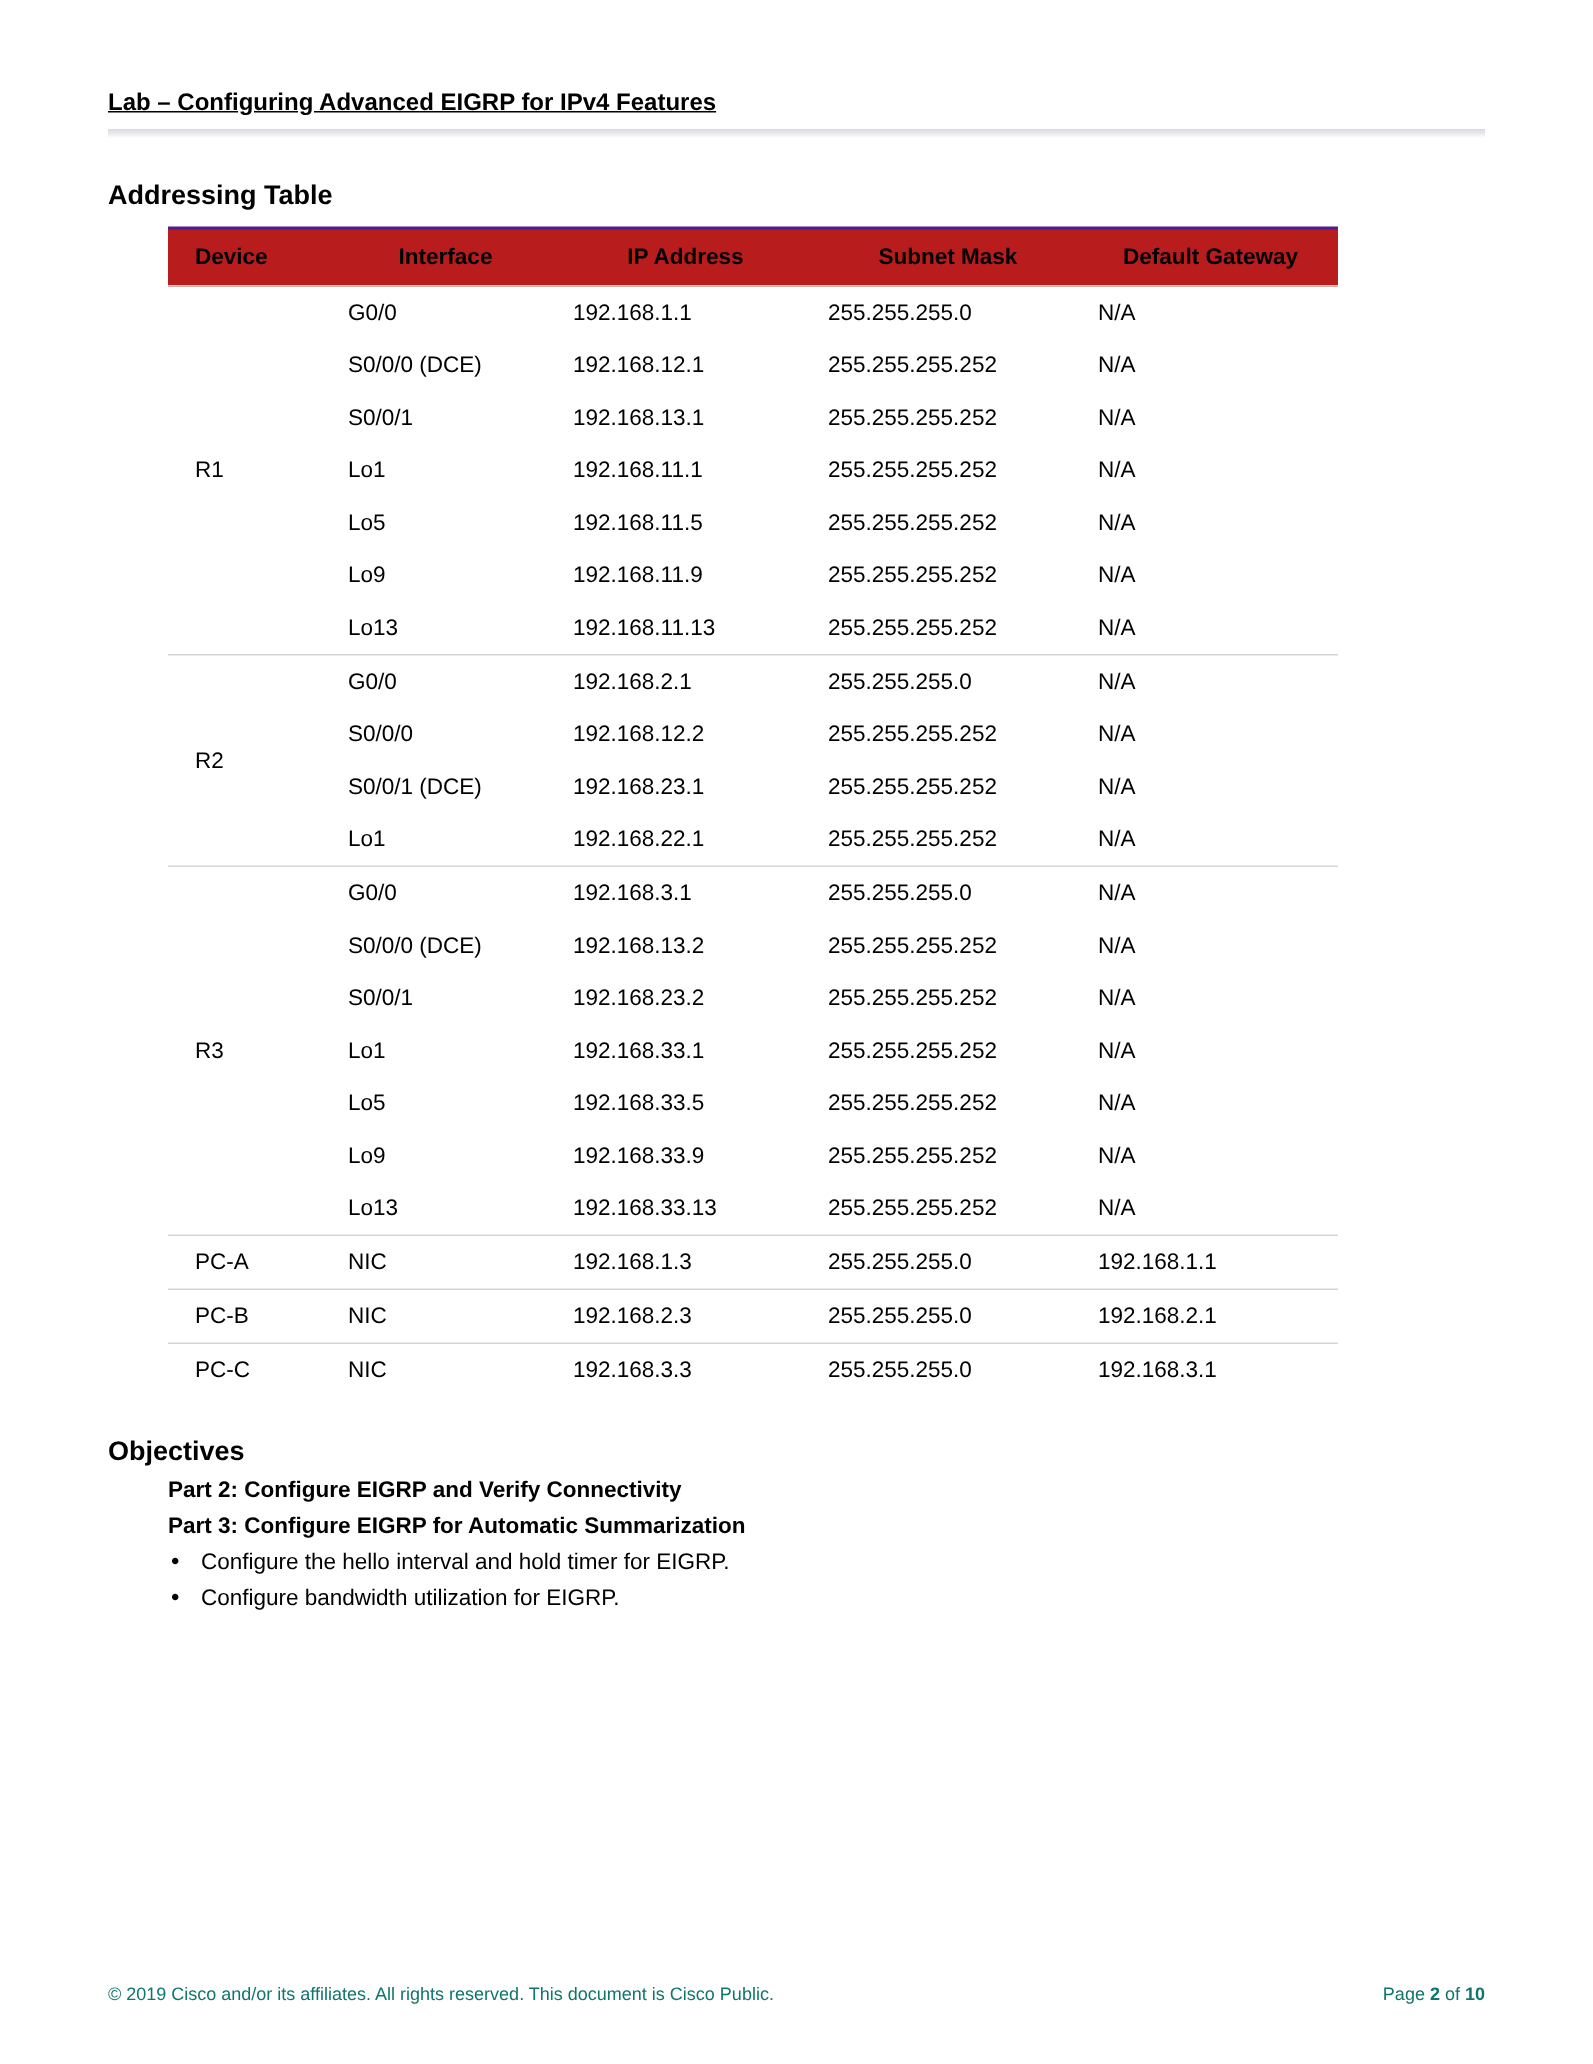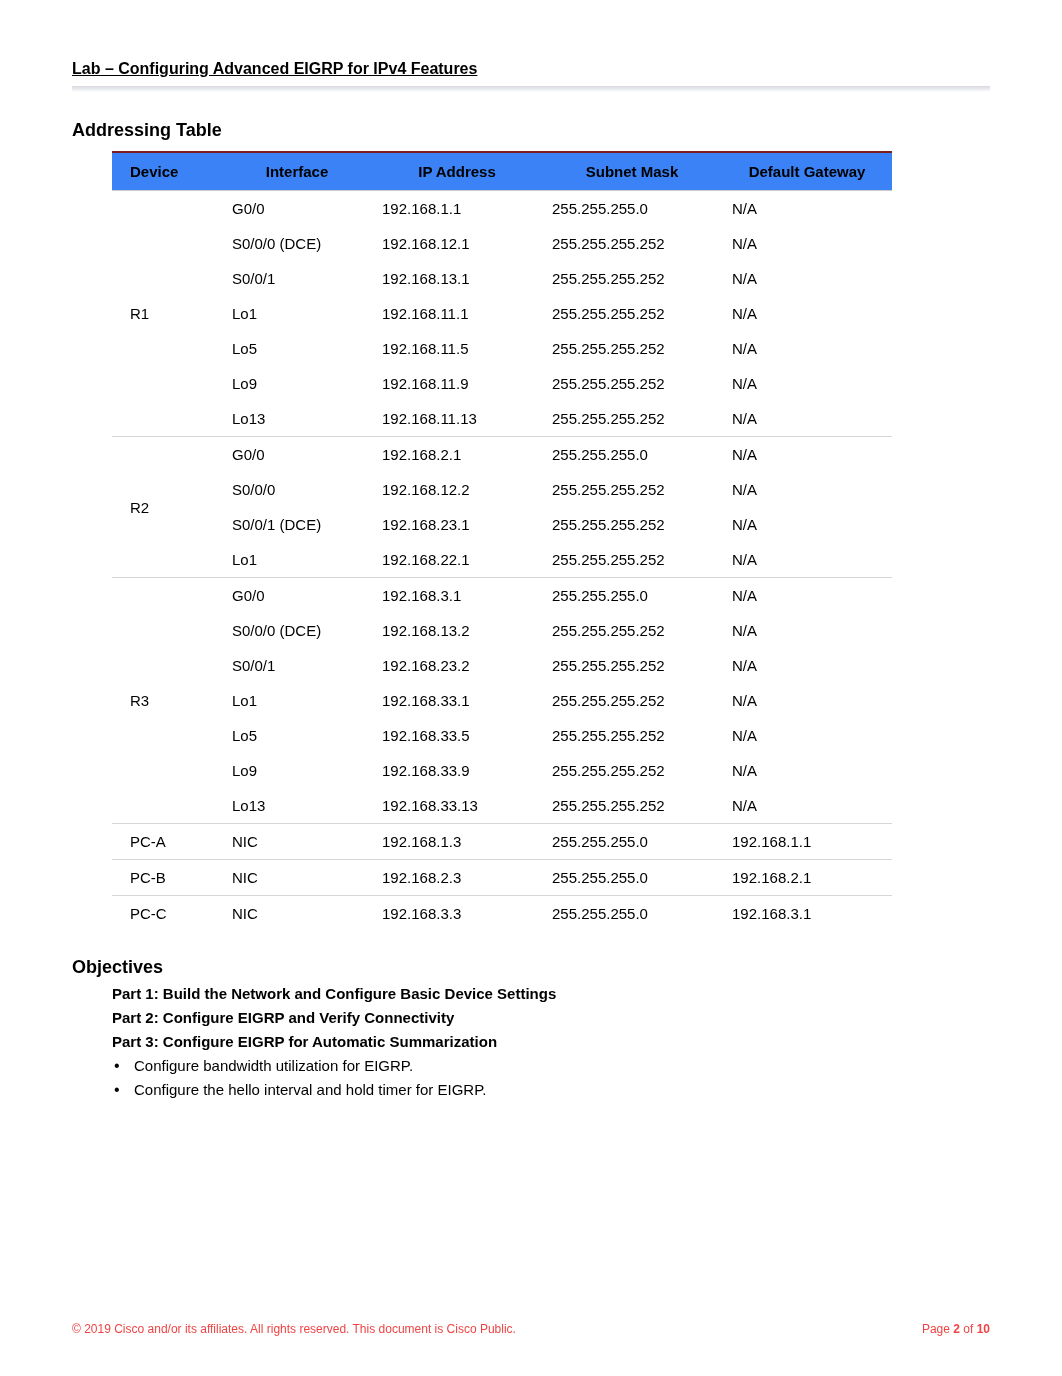--- a/index.html
+++ b/index.html
@@ -30,26 +30,26 @@
   }
   .tbl-wrap {
     margin-left: 40px;
     margin-bottom: 26px;
   }
   table {
     border-collapse: collapse;
     width: 780px;
   }
   th {
-    background: #3b82f6;
+    background: #b91c1c;
     font-weight: bold;
     text-align: center;
     font-size: 15px;
     padding: 10px 8px;
-    border-top: 2px solid #7f1d1d;
+    border-top: 2px solid #4c1d95;
     border-bottom: 1px solid #ccc;
   }
   td {
     font-size: 15px;
     padding: 9px 10px;
     vertical-align: middle;
   }
   .group-sep td {
     border-top: 1px solid #d6d6d6;
   }
@@ -85,21 +85,21 @@
     left: 2px;
     top: 0;
     font-size: 16px;
   }
   .footer {
     position: absolute;
     bottom: 40px;
     left: 72px;
     right: 72px;
     font-size: 12px;
-    color: #ef4444;
+    color: #0f766e;
     display: flex;
     justify-content: space-between;
   }
 </style>
 </head>
 <body>
 
 <div class="lab-title">Lab – Configuring Advanced EIGRP for IPv4 Features</div>
 <div class="title-rule"></div>
 
@@ -248,27 +248,26 @@
           <td class="col-ip">192.168.3.3</td>
           <td class="col-mask">255.255.255.0</td>
           <td class="col-gw">192.168.3.1</td>
         </tr>
       </tbody>
 </table>
 </div>
 
 <div class="section-heading objectives">Objectives</div>
 <div class="obj-list" id="obj-parts">
-    <p>Part 1: Build the Network and Configure Basic Device Settings</p>
     <p>Part 2: Configure EIGRP and Verify Connectivity</p>
     <p>Part 3: Configure EIGRP for Automatic Summarization</p>
   </div>
 <ul class="bul" id="obj-bul">
+    <li>Configure the hello interval and hold timer for EIGRP.</li>
     <li>Configure bandwidth utilization for EIGRP.</li>
-    <li>Configure the hello interval and hold timer for EIGRP.</li>
   </ul>
 
 <div class="footer">
   <span>© 2019 Cisco and/or its affiliates. All rights reserved. This document is Cisco Public.</span>
   <span>
     <span>Page </span><b>2</b><span> of </span><b>10</b>
   </span>
 </div>
 
 </body></html>

